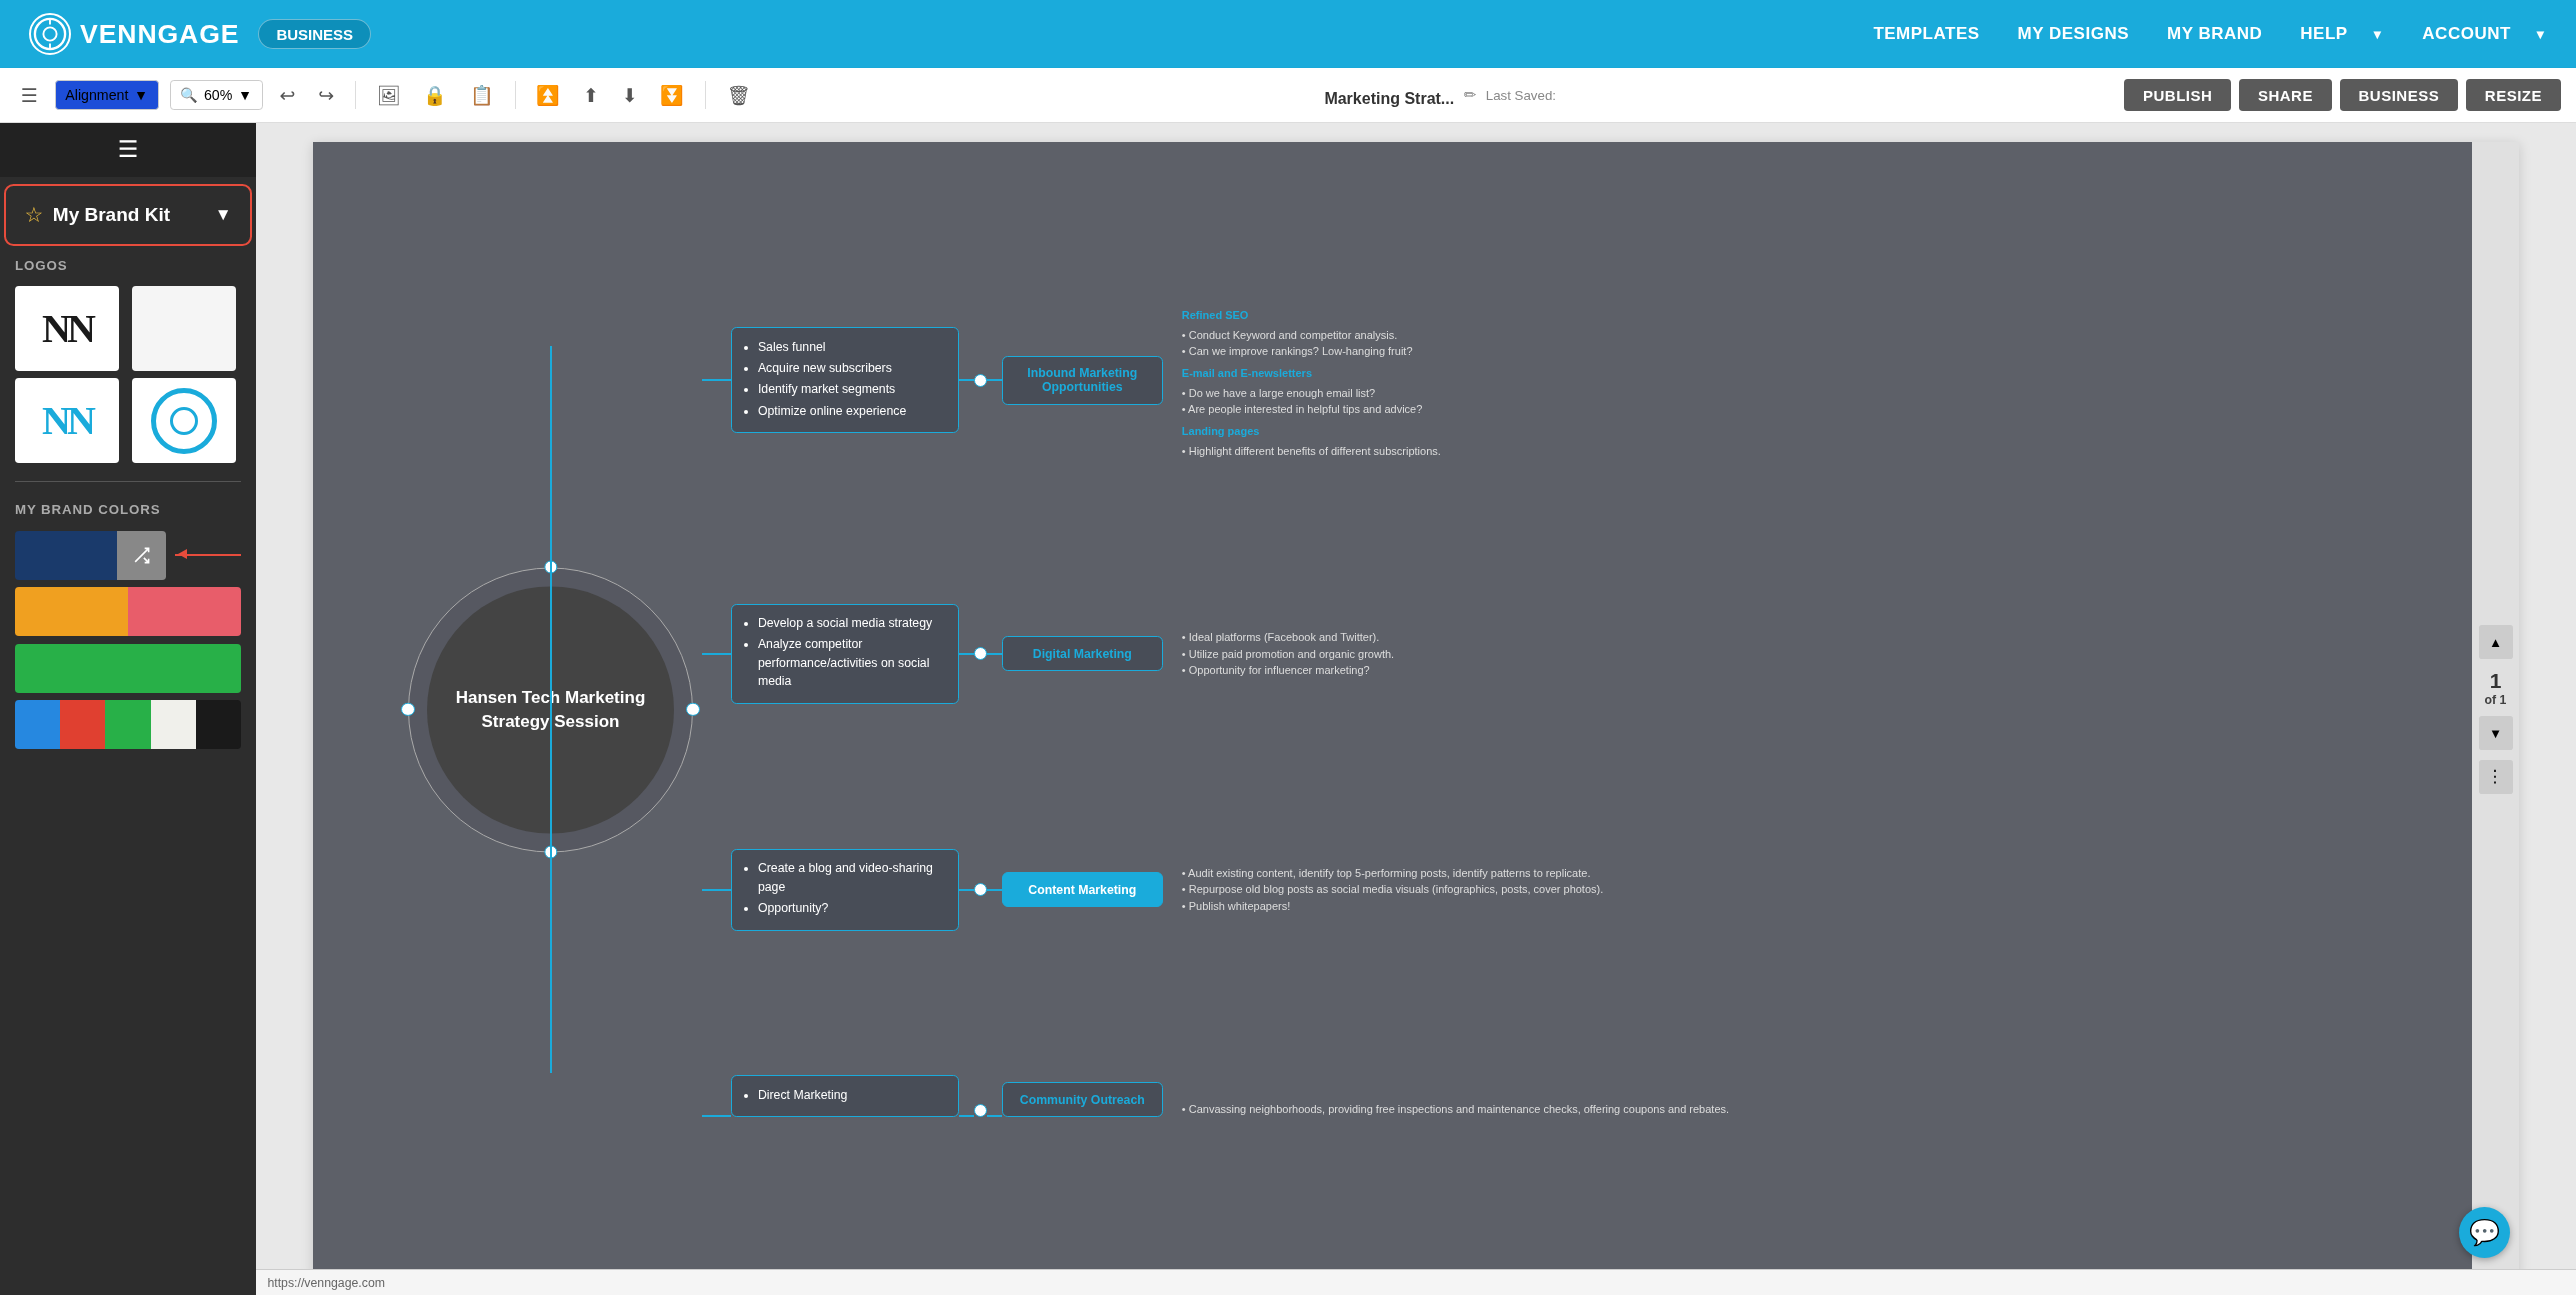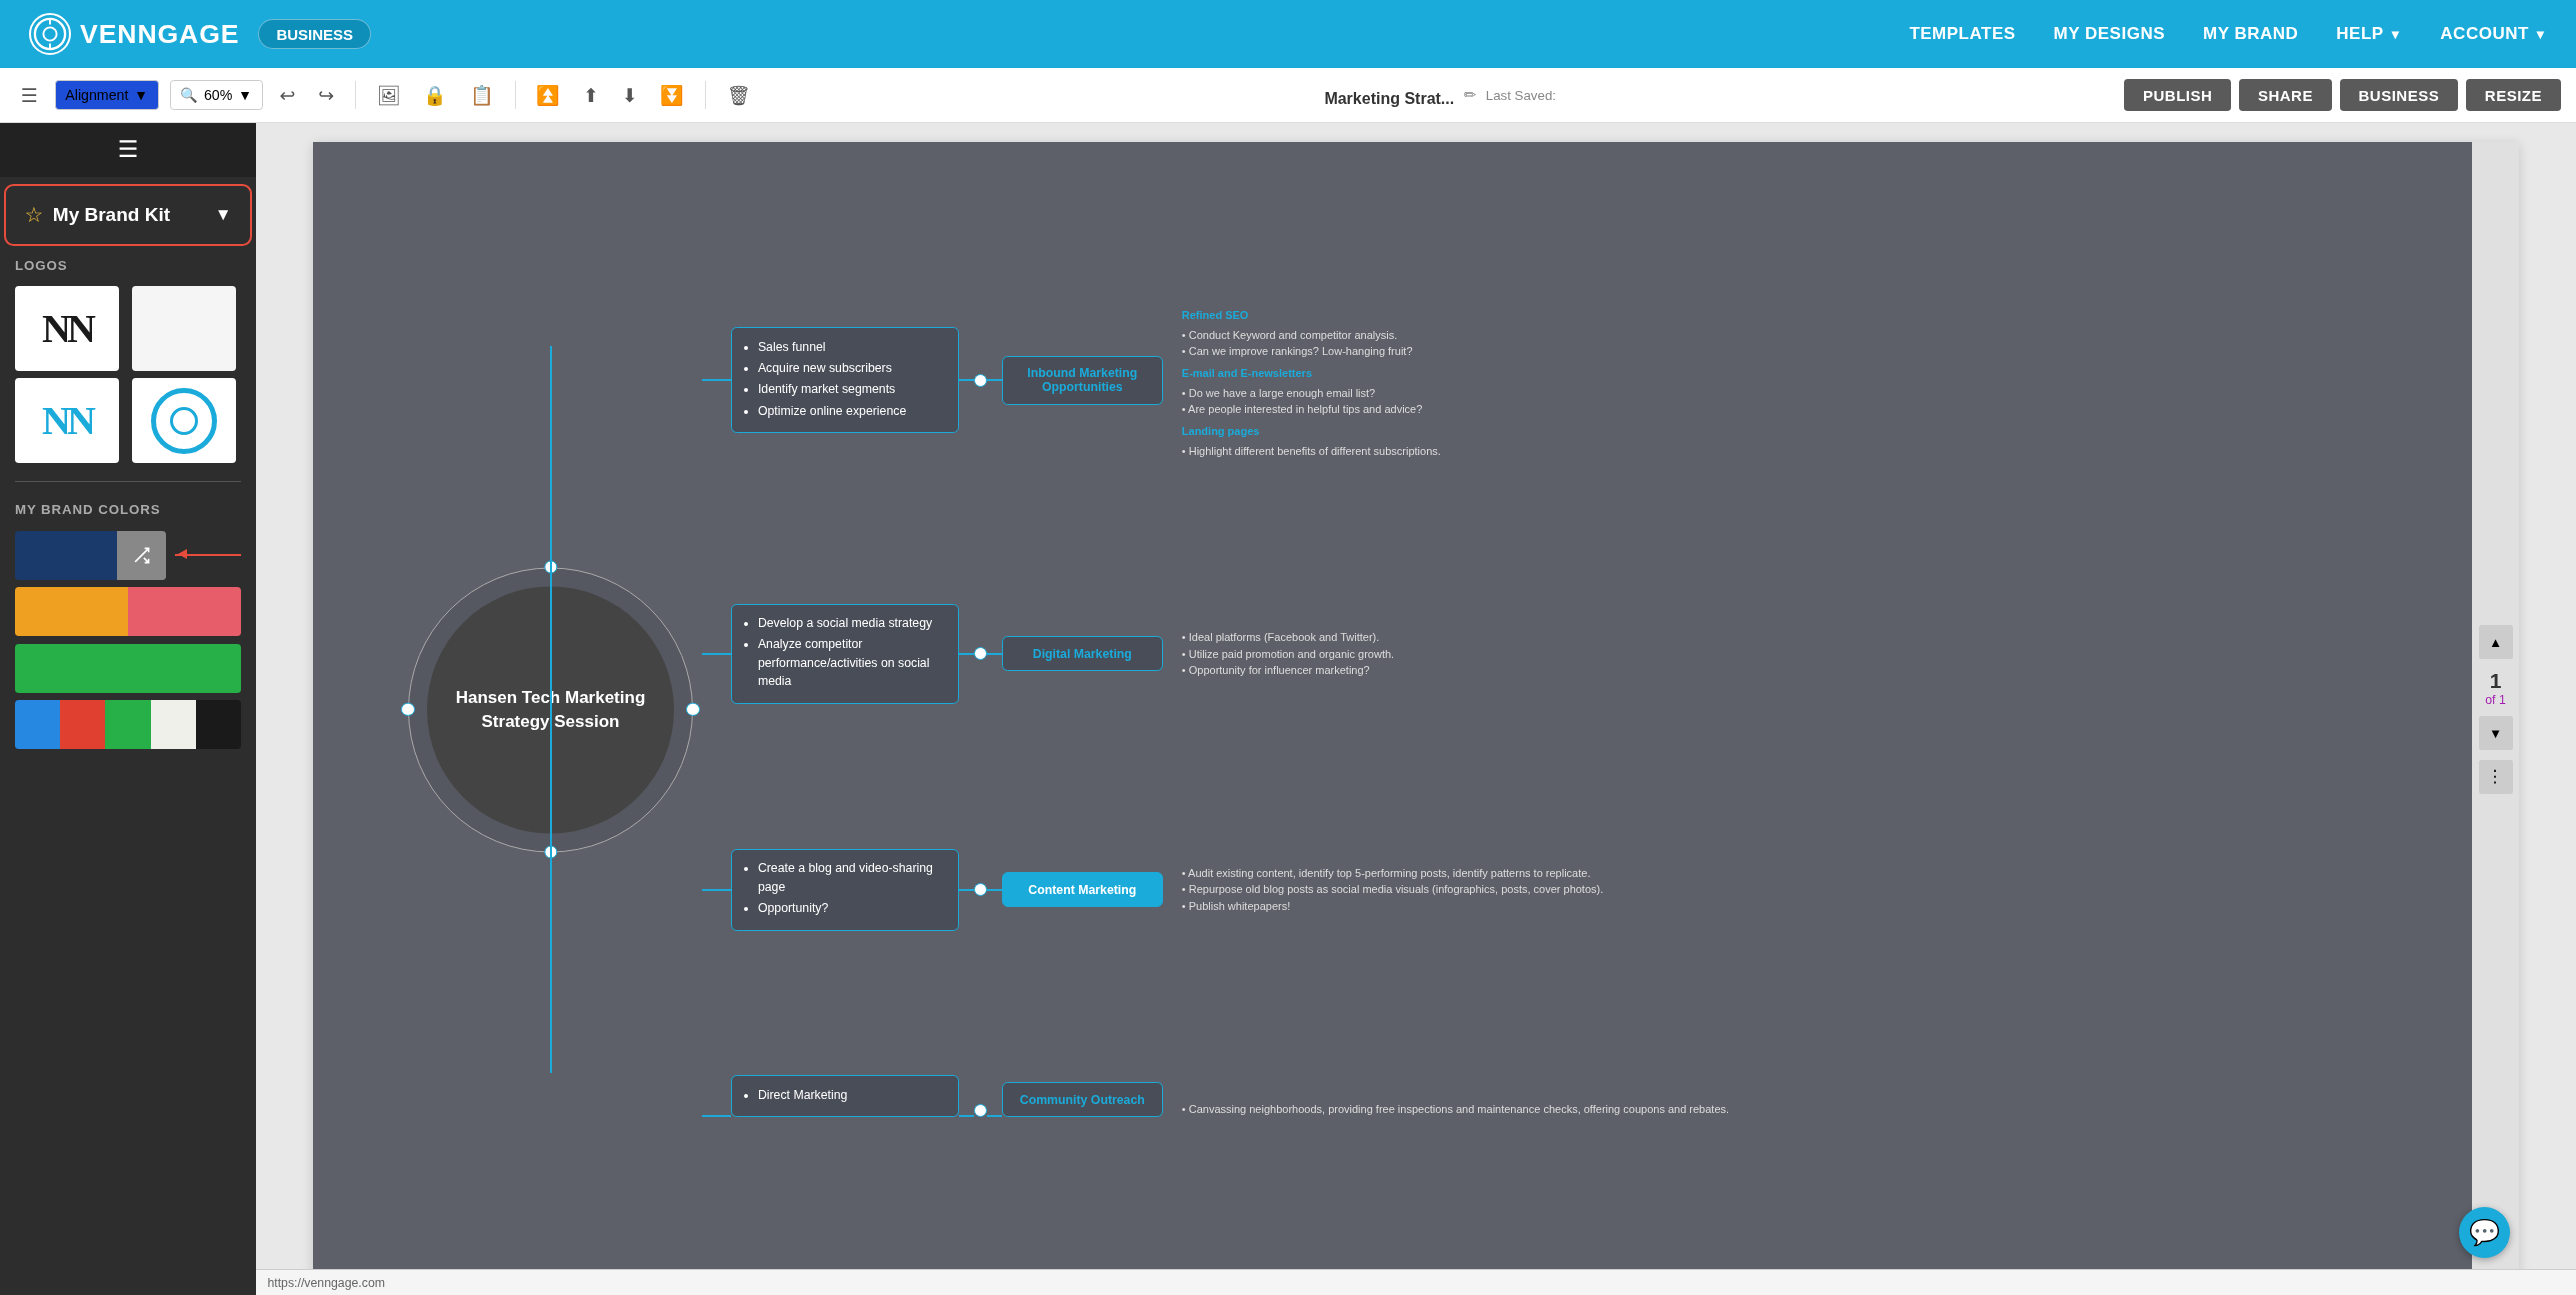--- a/index.html
+++ b/index.html
@@ -13,21 +13,21 @@
       align-items: center;
       padding: 0 28.5px;
       justify-content: space-between;
     }
     .top-nav-left { display: flex; align-items: center; gap: 19px; }
     .logo-area { display: flex; align-items: center; gap: 9.5px; color: white; font-size: 26.6px; font-weight: bold; letter-spacing: 0.9px; }
     .logo-icon { width: 42px; height: 42px; border: 2.8px solid white; border-radius: 50%; display: flex; align-items: center; justify-content: center; }
     .business-badge { background: #0d8fba; color: white; border-radius: 19px; padding: 5.7px 17px; font-size: 15px; font-weight: bold; border: 1.9px solid rgba(255,255,255,0.4); }
     .top-nav-right { display: flex; align-items: center; gap: 38px; }
     .nav-link { color: white; font-size: 17px; font-weight: 600; cursor: pointer; text-transform: uppercase; letter-spacing: 0.5px; }
-    .nav-link-dropdown { display: flex; align-items: center; gap: 5px; }
+    .nav-link-dropdown { display: flex; align-items: center; gap: 23px; }
     .nav-arrow { font-size: 13.3px; }
 
     
     .toolbar {
       background: white;
       height: 55px;
       display: flex;
       align-items: center;
       padding: 0 15px;
       gap: 11.4px;
@@ -610,21 +610,21 @@
               <div>• <span>Canvassing neighborhoods, providing free inspections and maintenance checks, offering coupons and rebates.</span></div>
             </div>
           </div>
 
         </div>
 
         <div class="page-counter">
           <button class="page-nav-btn">▲</button>
           <div>
             <div style="font-size:21px; font-weight:bold; color:#333; text-align:center;">1</div>
-            <div style="font-size:12.3px; color:#a21caf;">of 1</div>
+            <div style="font-size:12.3px; color:#404040;font-weight:bold;">of 1</div>
           </div>
           <button class="page-nav-btn">▼</button>
           <button class="page-options-btn">⋮</button>
         </div>
 
       </div>
     </div>
 
     <div class="chat-bubble">
       <span class="chat-icon">💬</span>

